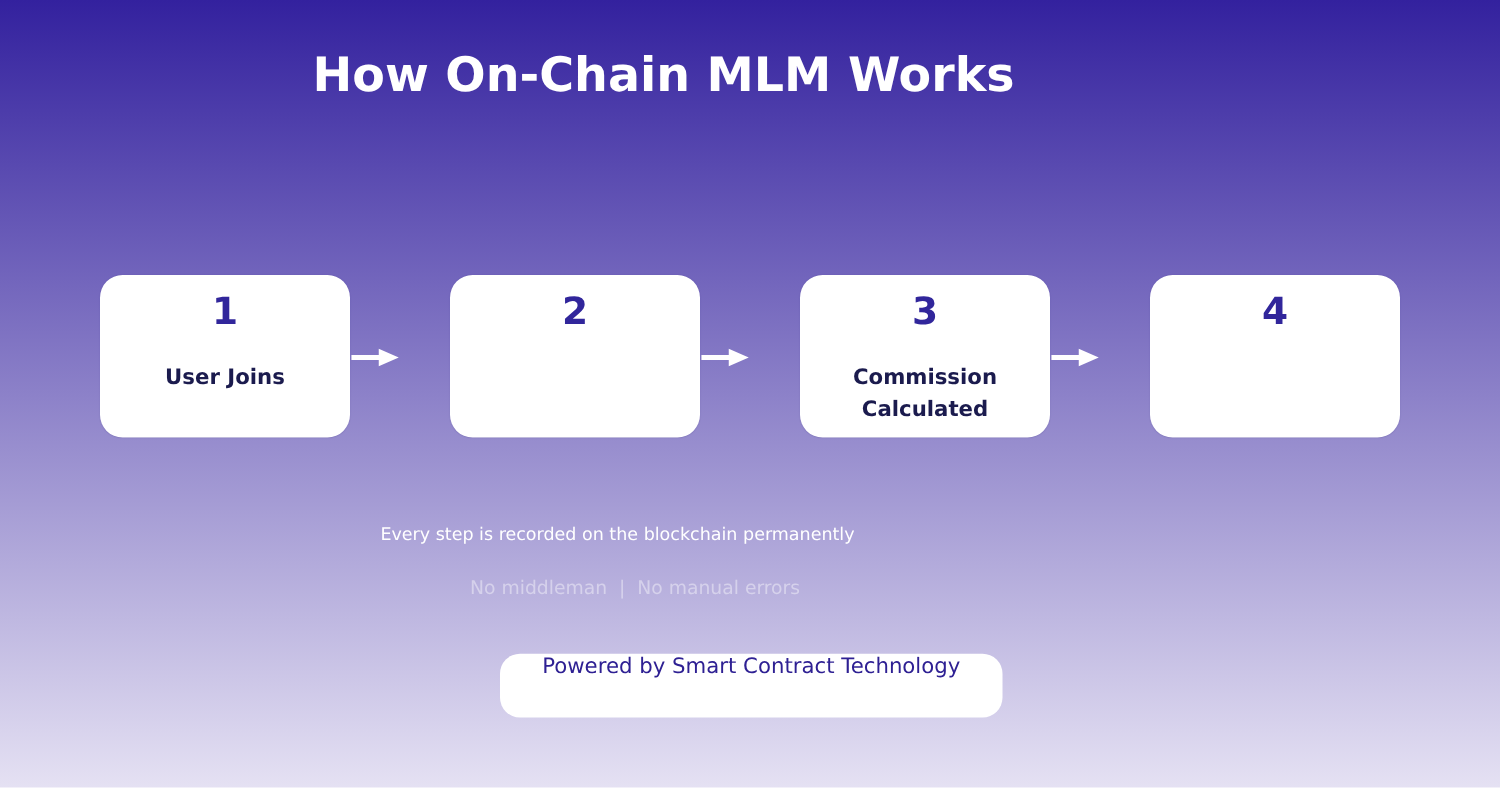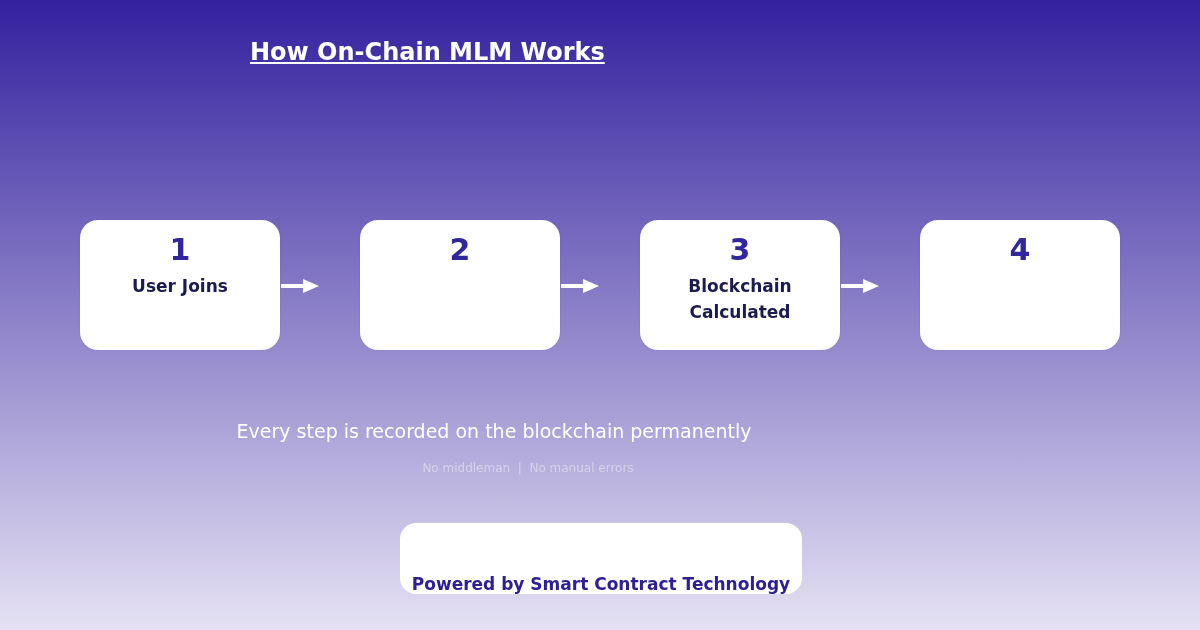--- a/index.html
+++ b/index.html
@@ -4,64 +4,63 @@
 <style>
   html, body { margin: 0; padding: 0; }
   body {
     width: 1200px; height: 630px;
     position: relative; overflow: hidden;
     background: linear-gradient(180deg, #33219e 0%, #e5e1f3 100%);
     font-family: "DejaVu Sans", "Liberation Sans", sans-serif;
   }
   .title {
     position: absolute; left: 250px; top: 38px;
-    font-size: 24px; font-weight: bold; color: #ffffff;
+    font-size: 38px; font-weight: bold; color: #ffffff;
     white-space: nowrap;
-    text-decoration: underline;
   }
   .card {
     position: absolute; top: 220px; width: 200px; height: 130px;
     background: #ffffff; border-radius: 18px;
     text-align: center; box-sizing: border-box;
     box-shadow: 0 0 1px rgba(40,30,110,0.25);
   }
   .card .num {
     margin-top: 13px; font-size: 30px; line-height: 34px;
     font-weight: bold; color: #31269b;
   }
   .card .label {
-    margin-top: 6px; font-size: 17px; line-height: 26px;
+    margin-top: 22px; font-size: 17px; line-height: 26px;
     font-weight: bold; color: #1b1b4e; white-space: pre-line;
   }
   .card-1 { left: 80px; }
   .card-2 { left: 360px; }
   .card-3 { left: 640px; }
   .card-4 { left: 920px; }
   .arrow {
     position: absolute; top: 276px; width: 40px; height: 20px;
   }
   .arrow-1 { left: 281px; }
   .arrow-2 { left: 561px; }
   .arrow-3 { left: 841px; }
   .note {
     position: absolute; top: 420px; left: 494px;
     transform: translateX(-50%);
-    font-size: 19px; color: #ffffff; white-space: pre;
+    font-size: 14px; color: #ffffff; white-space: pre;
   }
   .benefits {
-    position: absolute; top: 461px; left: 528px;
+    position: absolute; top: 461px; left: 508px;
     transform: translateX(-50%);
-    font-size: 12px; color: rgba(255,255,255,0.42); white-space: pre;
+    font-size: 15px; color: rgba(255,255,255,0.42); white-space: pre;
   }
   .badge {
     position: absolute; left: 400px; top: 523px;
-    width: 402px; height: 71px; background: #ffffff;
+    width: 402px; height: 51px; background: #ffffff;
     border-radius: 16px;
-    display: flex; align-items: flex-end; justify-content: center;
-    font-size: 17px; font-weight: bold; color: #2e2093;
+    display: flex; align-items: flex-start; justify-content: center;
+    font-size: 17px; font-weight: normal; color: #2e2093;
     white-space: nowrap;
   }
 </style>
 </head>
 <body>
 
 <div class="title">How On-Chain MLM Works</div>
 
 <div class="card card-1">
   <div class="num">1</div>
@@ -75,21 +74,21 @@
 <div class="card card-2">
   <div class="num">2</div>
 </div>
 
 <svg class="arrow arrow-2" viewBox="0 0 40 20" xmlns="http://www.w3.org/2000/svg">
   <polygon points="0,8 22,8 22,3 38,10 22,17 22,12 0,12" fill="#ffffff"></polygon>
 </svg>
 
 <div class="card card-3">
   <div class="num">3</div>
-  <div class="label">Blockchain
+  <div class="label">Commission
 Calculated</div>
 </div>
 
 <svg class="arrow arrow-3" viewBox="0 0 40 20" xmlns="http://www.w3.org/2000/svg">
   <polygon points="0,8 22,8 22,3 38,10 22,17 22,12 0,12" fill="#ffffff"></polygon>
 </svg>
 
 <div class="card card-4">
   <div class="num">4</div>
 </div>

